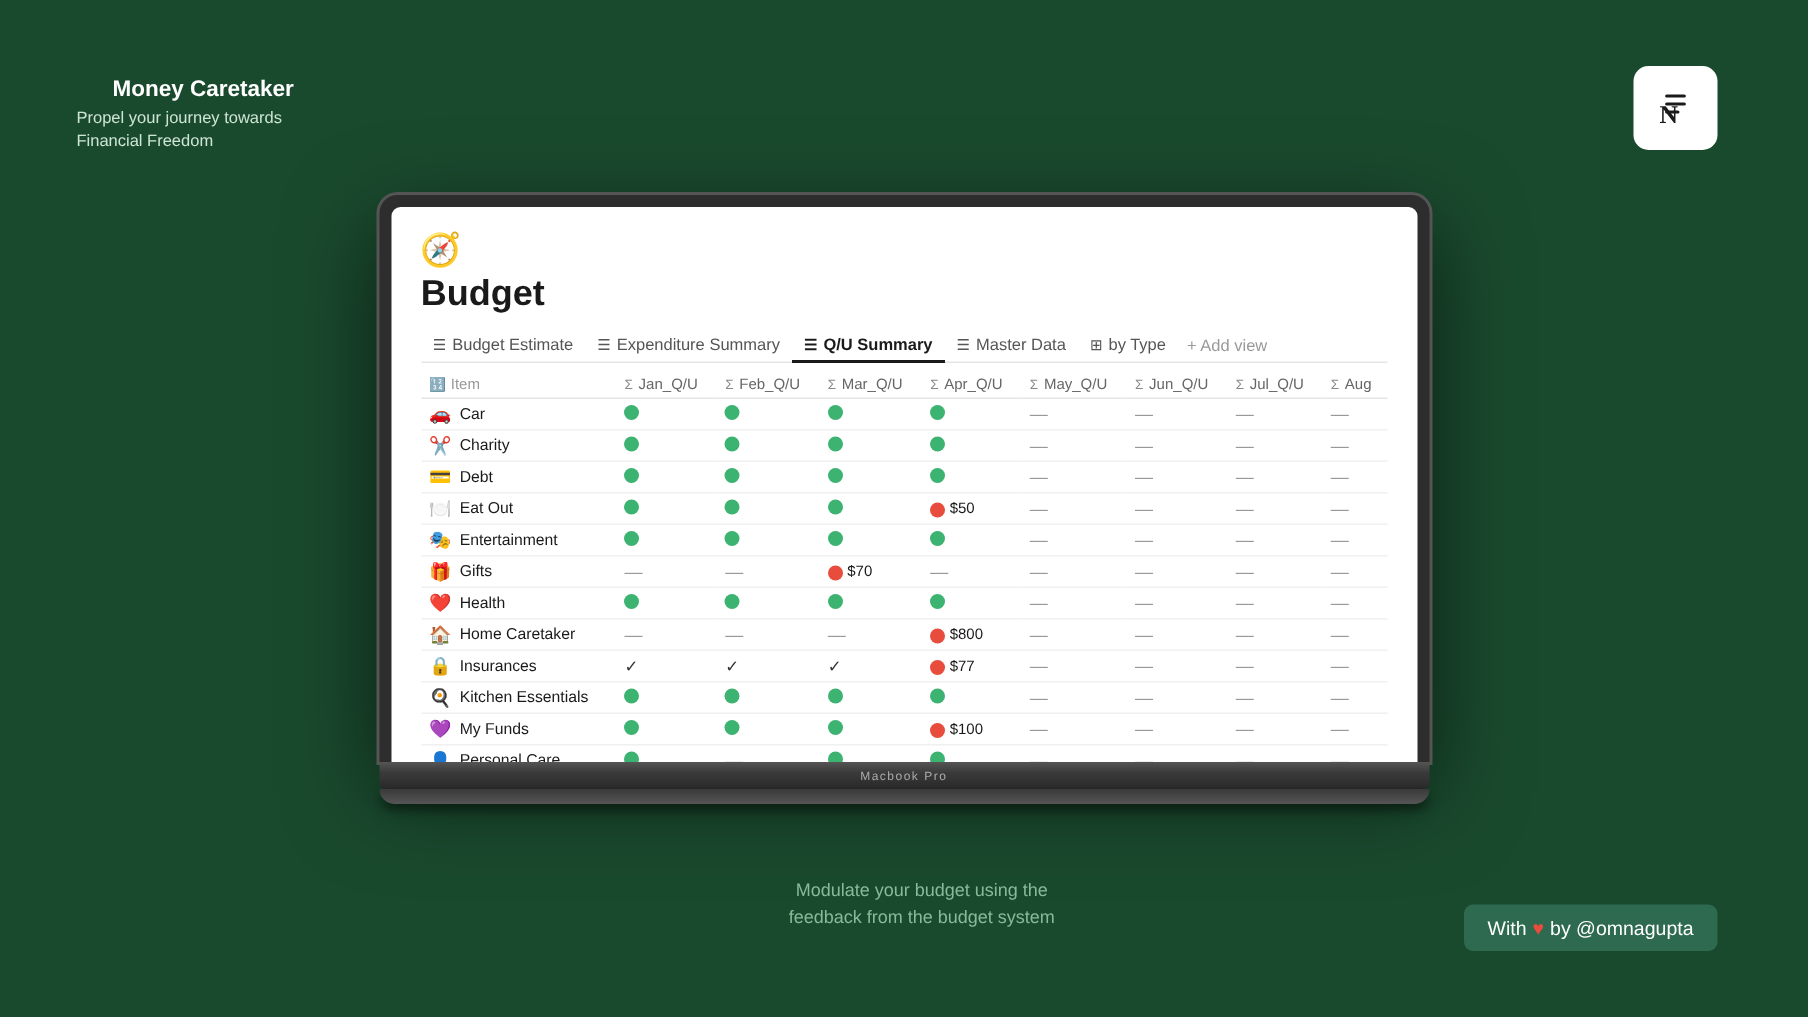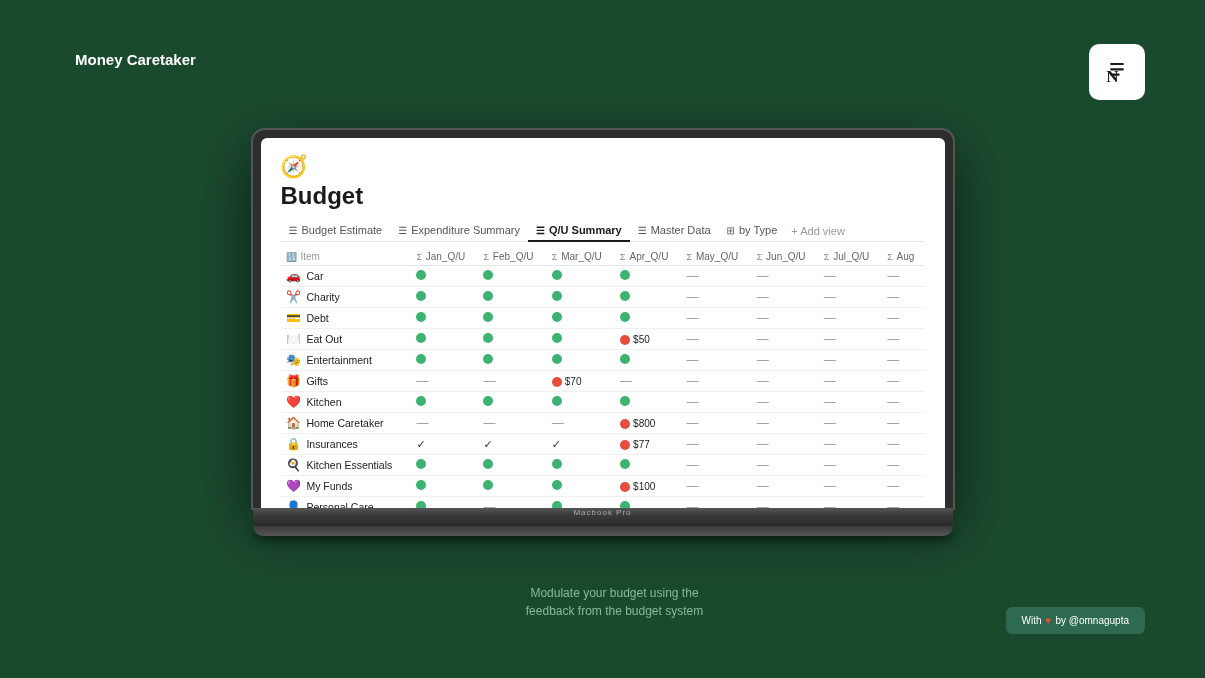--- a/index.html
+++ b/index.html
@@ -180,20 +180,21 @@
     }
 
     .col-sigma { color: #888; font-size: 9px; margin-right: 1px; }
 
     
     .laptop-base {
       background: linear-gradient(180deg, #555 0%, #3a3a3a 40%, #2a2a2a 100%);
       height: 18px;
       border-radius: 0 0 4px 4px;
       display: flex;
+      align-items: center;
       justify-content: center;
     }
     .laptop-base-text {
       font-size: 8px;
       color: #aaa;
       letter-spacing: 1px;
     }
     .laptop-bottom {
       background: linear-gradient(180deg, #3a3a3a 0%, #555 100%);
       height: 10px;
@@ -215,34 +216,35 @@
       margin-left: 12px;
     }
 
     
     .credit-badge {
       position: absolute;
       bottom: 44px;
       right: 60px;
       background: #2d6a4f;
       color: #fff;
-      font-size: 10px;
+      font-size: 13px;
       padding: 8px 16px;
       border-radius: 6px;
       display: flex;
       align-items: center;
       gap: 4px;
     }
     .credit-heart { color: #e74c3c; }
   </style>
 </head>
 <body>
 
 <div class="brand">
   <div class="brand-title">Money Caretaker</div>
+  <div class="brand-subtitle">Propel your journey towards<br>Financial Freedom</div>
 </div>
 
 <div class="notion-logo">
   <svg width="32" height="32" viewBox="0 0 120 120" fill="none" xmlns="http://www.w3.org/2000/svg">
     <rect width="120" height="120" rx="12" fill="white"></rect>
     <path d="M22 24c0-5.5 4.5-10 10-10h56c5.5 0 10 4.5 10 10v72c0 5.5-4.5 10-10 10H32c-5.5 0-10-4.5-10-10V24z" fill="white"></path>
     <path d="M38 30h44M38 50h44M38 70h28" stroke="#1a1a1a" stroke-width="8" stroke-linecap="round"></path>
     <text x="20" y="98" font-size="64" font-weight="900" fill="#1a1a1a" font-family="Georgia, serif">N</text>
   </svg>
 </div>
@@ -391,21 +393,21 @@
     <td><span class="dash">—</span></td>
     <td><span class="dash">—</span></td>
     <td><span class="dash">—</span></td>
     <td><span class="dash">—</span></td>
     <td><span class="dash">—</span></td>
   </tr>
               <tr>
     <td>
       <div class="item-cell">
         <span class="item-emoji">❤️</span>
-        <span>Kitchen</span>
+        <span>Health</span>
       </div>
     </td>
     <td><span class="dot-green"></span></td>
     <td><span class="dot-green"></span></td>
     <td><span class="dot-green"></span></td>
     <td><span class="dot-green"></span></td>
     <td><span class="dash">—</span></td>
     <td><span class="dash">—</span></td>
     <td><span class="dash">—</span></td>
     <td><span class="dash">—</span></td>

